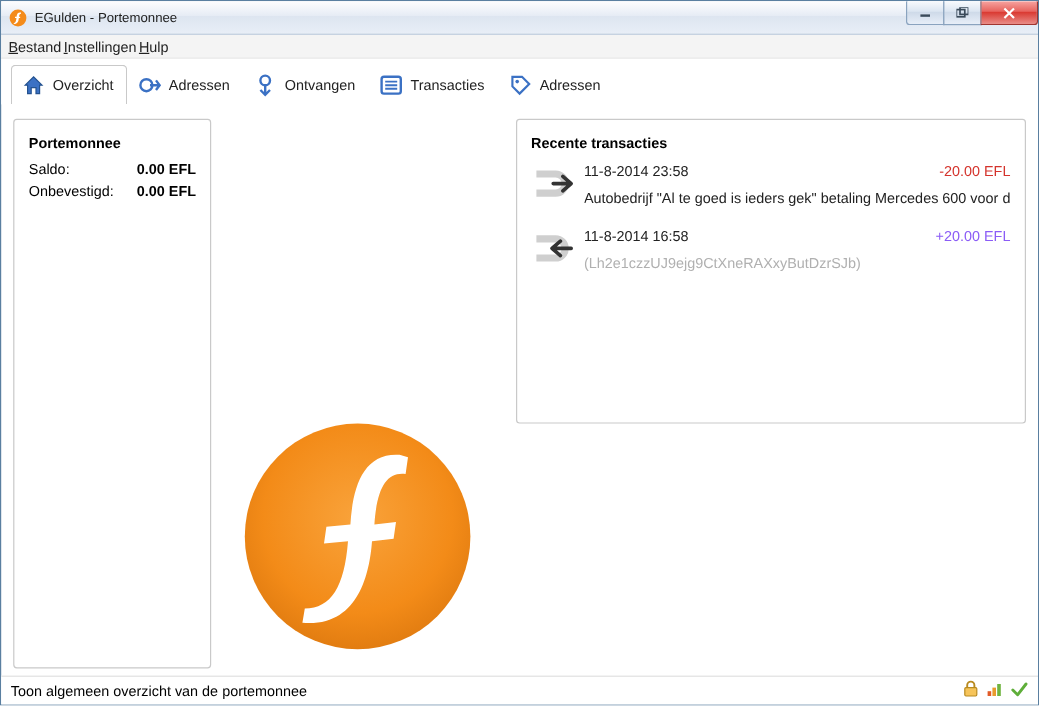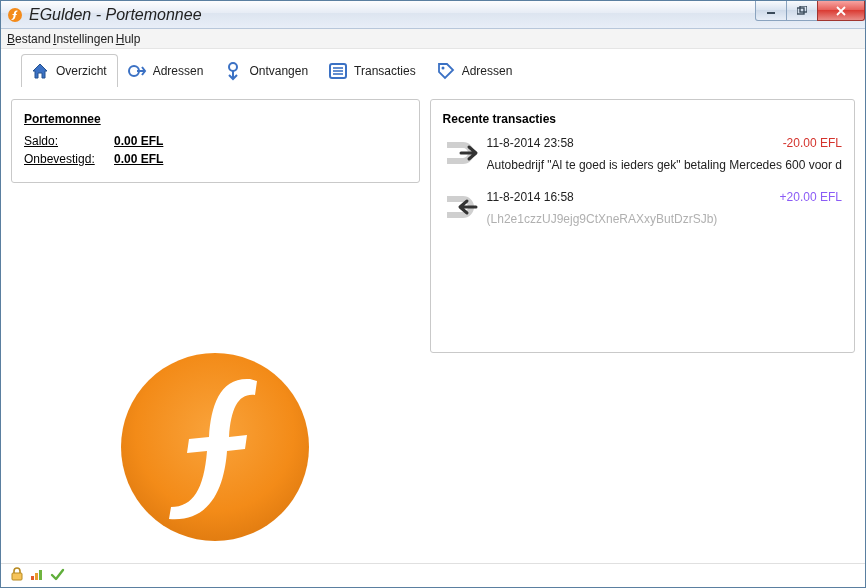--- a/index.html
+++ b/index.html
@@ -1,40 +1,40 @@
 <!DOCTYPE html>
 <html><head>
 <meta charset="utf-8">
 <style>
   * { box-sizing: border-box; }
   html, body { margin: 0; padding: 0; font-family: "Segoe UI", Tahoma, sans-serif; font-size: 12px; background: #fff; }
   .window { width: 866px; height: 588px; border: 1px solid #5a7fa0; display: flex; flex-direction: column; background: #fff; }
   
   .titlebar { height: 28px; background: linear-gradient(to bottom, #fdfdfe, #e6ecf5 45%, #dde5f0 46%, #e8eef7); display: flex; align-items: center; border-bottom: 1px solid #b8c7da; position: relative; }
   .app-icon { width: 16px; height: 16px; margin: 0 6px; display: flex; align-items: center; justify-content: center; }
-  .title-text { font-size: 16px; color: #222; font-style: italic; }
+  .title-text { font-size: 11px; color: #222; }
   .win-controls { position: absolute; right: 0; top: 0; display: flex; }
   .win-btn { width: 32px; height: 20px; border: 1px solid #8aa3bf; border-top: none; margin-left: -1px; background: linear-gradient(to bottom, #f8fafd, #dbe5f1 45%, #cdd9e8 46%, #e7eef8); display: flex; align-items: center; justify-content: center; cursor: default; }
   .win-btn:first-child { border-bottom-left-radius: 3px; }
   .win-btn.close { width: 48px; background: linear-gradient(to bottom, #f7a3a0, #e7635d 45%, #d9362e 46%, #e98c87); border-color: #a03530; border-bottom-right-radius: 3px; }
   .win-btn svg { display: block; }
   
   .menubar { height: 20px; background: #f4f4f4; display: flex; align-items: center; padding: 0 6px; gap: 2px; border-bottom: 1px solid #e5e5e5; }
   .menu-item { cursor: default; color: #222; }
   .menu-item .ul { text-decoration: underline; }
   
-  .tabbar { height: 38px; display: flex; align-items: flex-end; padding: 0 20px; background: #fff; }
+  .tabbar { height: 38px; display: flex; align-items: flex-end; padding: 0 8px; background: #fff; }
   .tab { display: flex; align-items: center; gap: 6px; padding: 6px 10px 6px 8px; border: 1px solid transparent; border-bottom: none; cursor: default; color: #222; }
   .tab.active { border-color: #c9c9c9; border-radius: 4px 4px 0 0; background: #fff; position: relative; }
   .tab.active::after { content: ""; position: absolute; left: 0; right: 0; bottom: -1px; height: 2px; background: #fff; }
   .tab .icon { display: flex; }
   
   .content { flex: 1; display: flex; gap: 10px; padding: 12px 10px 6px 10px; min-height: 0; }
   .panel { border: 1px solid #c9c9c9; border-radius: 3px; padding: 12px; }
-  .left-col { width: 438px; display: flex; flex-direction: column; position: relative; text-decoration: underline; }
+  .left-col { width: 438px; display: flex; flex-direction: row; position: relative; }
   .wallet-panel { }
   .wallet-title { font-weight: 700; margin-bottom: 8px; }
   .wallet-row { display: flex; margin: 4px 0; }
   .wallet-row .lbl { width: 90px; }
   .wallet-row .val { font-weight: 700; }
   .logo-wrap { flex: 1; display: flex; align-items: flex-end; justify-content: center; padding-bottom: 10px; }
   .right-col { flex: 1; display: flex; flex-direction: column; }
   .tx-panel { height: 254px; overflow: hidden; }
   .tx-title { font-weight: 700; margin-bottom: 10px; }
   .tx-item { display: flex; gap: 4px; margin-bottom: 18px; }
@@ -209,20 +209,21 @@
             </div>
             <div class="tx-desc muted">(Lh2e1czzUJ9ejg9CtXneRAXxyButDzrSJb)</div>
           </div>
         </div>
 
       </div>
     </div>
   </div>
 
   <div class="statusbar">
+    <span>Toon algemeen overzicht van de portemonnee</span>
     <div class="status-icons">
       <span>
         <svg width="16" height="16" viewBox="0 0 16 16">
             <rect x="3" y="7" width="10" height="7" rx="1" fill="#f6c45a" stroke="#b88a20"></rect>
             <path d="M5 7 V5 a3 3 0 0 1 6 0 V7" fill="none" stroke="#b88a20" stroke-width="1.6"></path>
           </svg>
       </span>
       <span>
         <svg width="16" height="16" viewBox="0 0 16 16">
           <rect x="2" y="10" width="3" height="4" fill="#e25b29"></rect>

